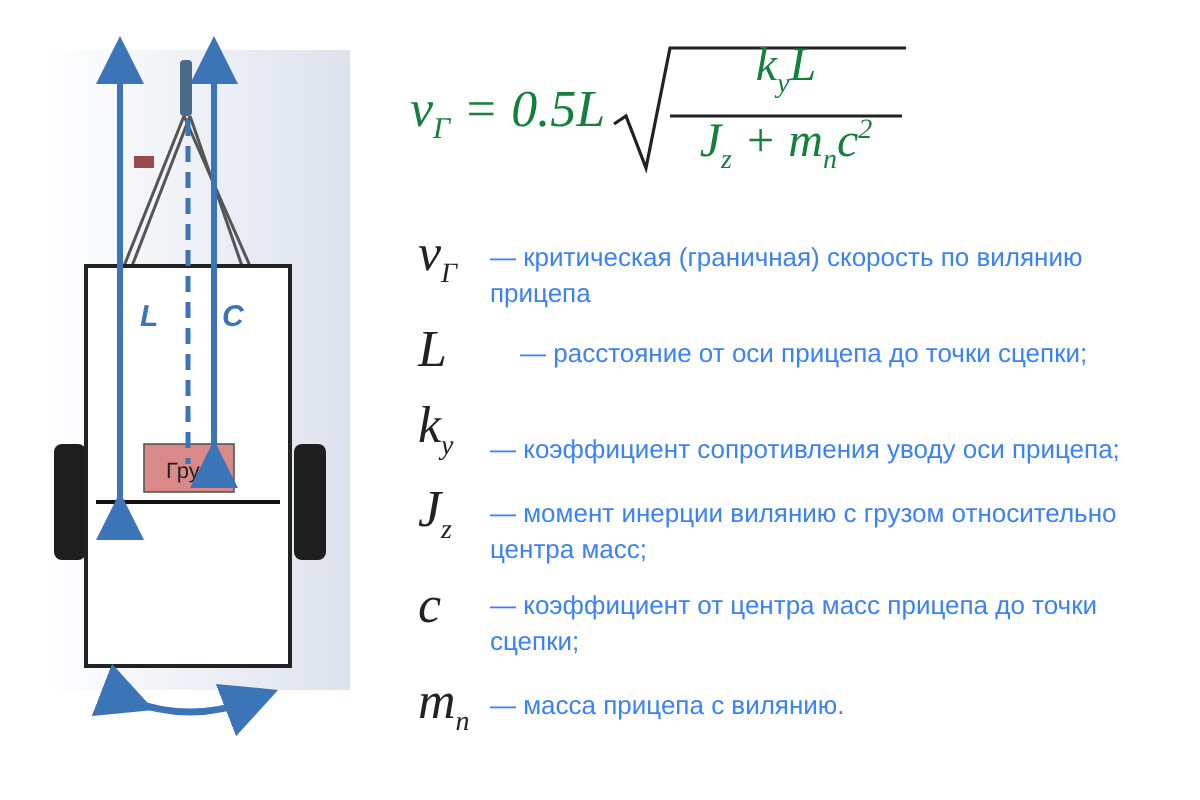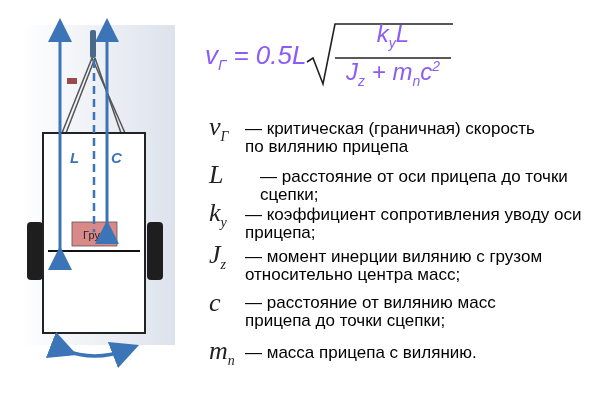--- a/index.html
+++ b/index.html
@@ -1,26 +1,26 @@
 <!DOCTYPE html>
 <html><head>
 <meta charset="utf-8">
 <style>
   html, body { margin: 0; padding: 0; }
   body { width: 600px; height: 400px; background: #ffffff; position: relative; overflow: hidden; font-family: "Liberation Sans", sans-serif; }
   #diagram { position: absolute; left: 0; top: 0; width: 200px; height: 400px; }
-  .formula { position: absolute; left: 205px; top: 18px; width: 260px; height: 70px; font-family: Liberation Sans, sans-serif; font-style: italic; color: #8b5cf6; }
+  .formula { position: absolute; left: 205px; top: 18px; width: 260px; height: 70px; font-family: Liberation Serif, serif; font-style: italic; color: #15803d; }
   .formula .lhs { position: absolute; left: 0; top: 22px; font-size: 26px; }
   .formula .num { position: absolute; left: 128px; top: 2px; width: 120px; text-align: center; font-size: 24px; }
   .formula .den { position: absolute; left: 126px; top: 40px; width: 124px; text-align: center; font-size: 24px; }
   .legend { position: absolute; left: 205px; top: 0; width: 395px; height: 400px; }
   .row { position: absolute; left: 0; width: 395px; }
   .sym { position: absolute; left: 4px; font-family: "Liberation Serif", serif; font-style: italic; font-size: 26px; color: #222; }
   .sym sub { font-size: 14px; }
-  .desc { position: absolute; left: 40px; font-size: 17px; line-height: 18px; color: #000000; width: 350px; }
+  .desc { position: absolute; left: 40px; font-size: 13px; line-height: 18px; color: #3b82f6; width: 350px; }
 </style>
 </head>
 <body>
 
 <svg id="diagram" viewBox="0 0 200 400" xmlns="http://www.w3.org/2000/svg">
   <defs>
     <linearGradient id="bg" x1="0" y1="0" x2="1" y2="0">
       <stop offset="0" stop-color="#ffffff"></stop>
       <stop offset="1" stop-color="#dde2ec"></stop>
     </linearGradient>
@@ -70,27 +70,27 @@
   <div class="row" style="top:112px">
     <span class="sym"><span>v</span><sub>Г</sub></span>
     <span class="desc" style="top:8px;width:300px">— критическая (граничная) скорость по вилянию прицепа</span>
   </div>
   <div class="row" style="top:160px">
     <span class="sym"><span>L</span></span>
     <span class="desc" style="top:8px;left:55px">— расстояние от оси прицепа до точки сцепки;</span>
   </div>
   <div class="row" style="top:198px">
     <span class="sym"><span>k</span><sub>y</sub></span>
-    <span class="desc" style="top:8px">— коэффициент сопротивления уводу оси прицепа;</span>
+    <span class="desc" style="top:18px">— коэффициент сопротивления уводу оси прицепа;</span>
   </div>
   <div class="row" style="top:240px">
     <span class="sym"><span>J</span><sub>z</sub></span>
     <span class="desc" style="top:8px">— момент инерции вилянию с грузом относительно центра масс;</span>
   </div>
   <div class="row" style="top:288px">
     <span class="sym"><span>c</span></span>
-    <span class="desc" style="top:6px;width:320px">— расстояние от вилянию масс прицепа до точки сцепки;</span>
+    <span class="desc" style="top:6px;width:320px">— коэффициент от центра масс прицепа до точки сцепки;</span>
   </div>
   <div class="row" style="top:336px">
     <span class="sym"><span>m</span><sub>п</sub></span>
     <span class="desc" style="top:8px">— масса прицепа с вилянию.</span>
   </div>
 </div>
 
 </body></html>

